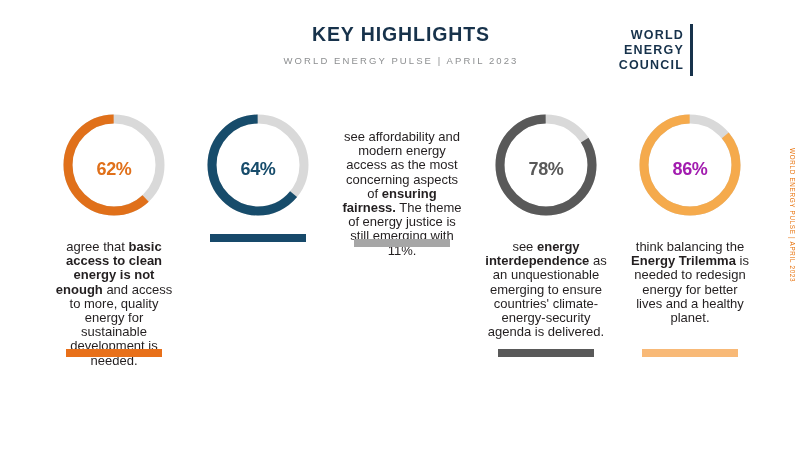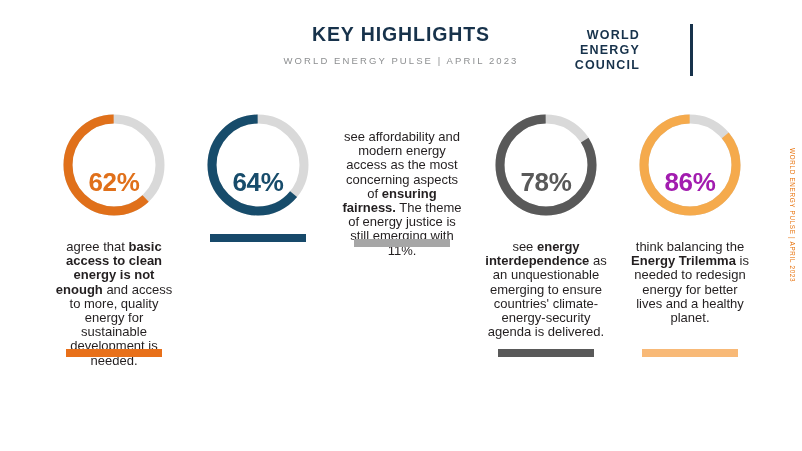--- a/index.html
+++ b/index.html
@@ -47,21 +47,20 @@
   }
 
   
   #logo {
     position: absolute;
     top: 24px;
     right: 28px;
     height: 52px;
     display: flex;
     align-items: stretch;
-    gap: 44px;
   }
   #logo-text {
     display: flex;
     flex-direction: column;
     justify-content: center;
     text-align: right;
     padding-right: 6px;
   }
   #logo-text div {
     font-size: 12.5px;
@@ -105,26 +104,26 @@
   .donut-wrap {
     width: 110px;
     height: 110px;
     position: relative;
   }
   .donut-wrap svg {
     display: block;
   }
   .donut-label {
     position: absolute;
-    top: 17px; left: 0;
+    top: 4px; left: 0;
     width: 110px; height: 110px;
     display: flex;
     align-items: center;
     justify-content: center;
-    font-size: 26px;
+    font-size: 18px;
     font-weight: bold;
     letter-spacing: -0.3px;
   }
   .col-text {
     margin-top: 20px;
     font-size: 13px;
     line-height: 14.2px;
     text-align: center;
     color: #231f20;
     width: 124px;

